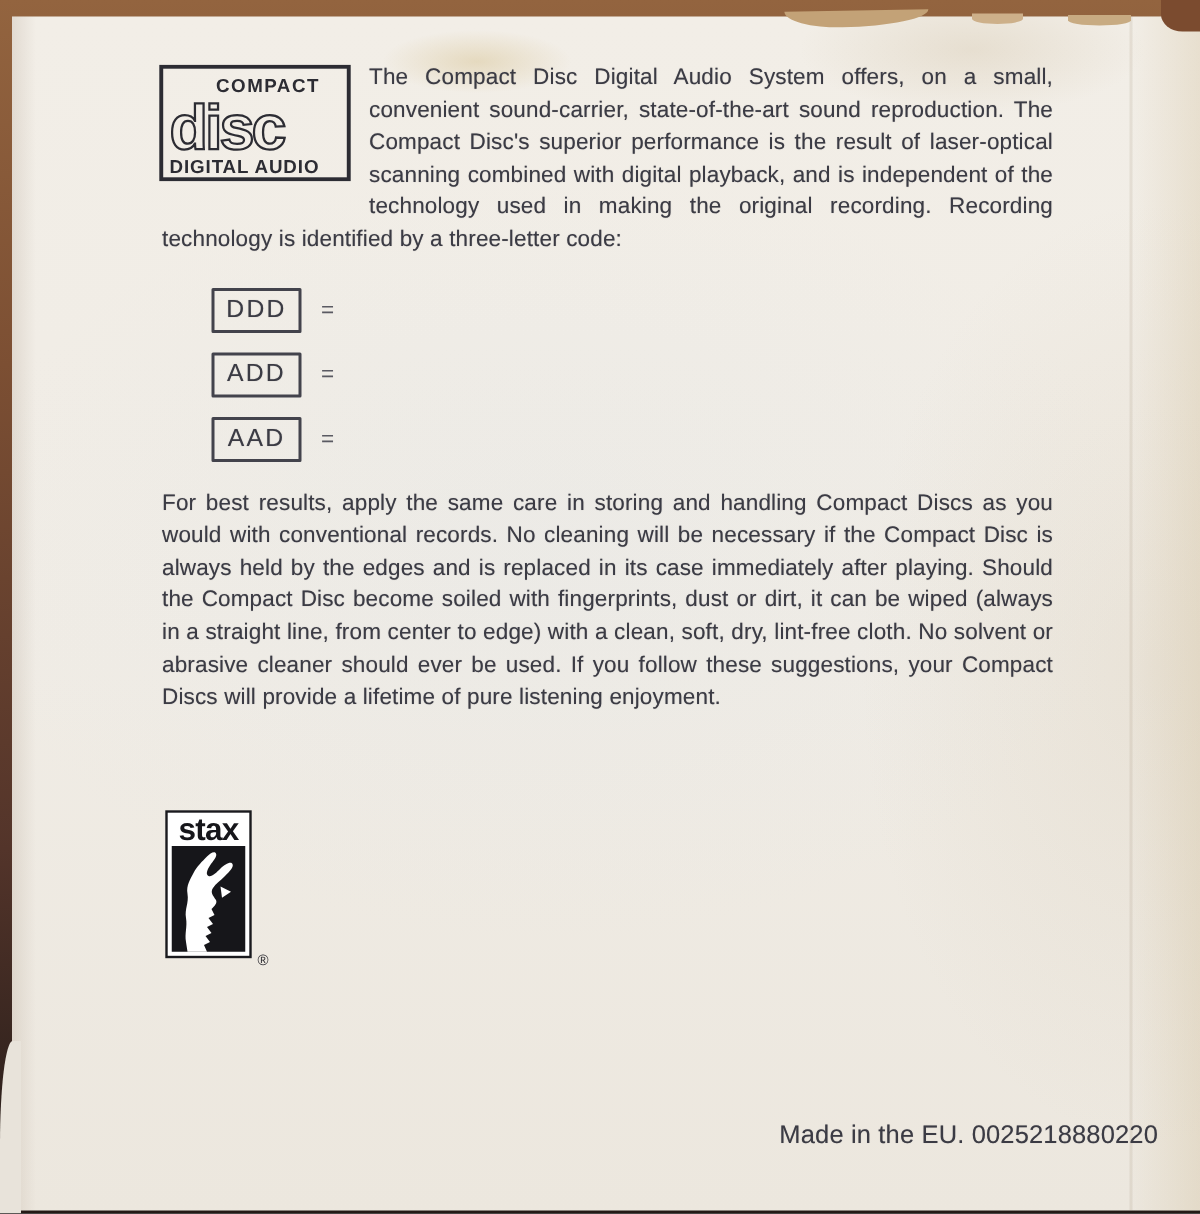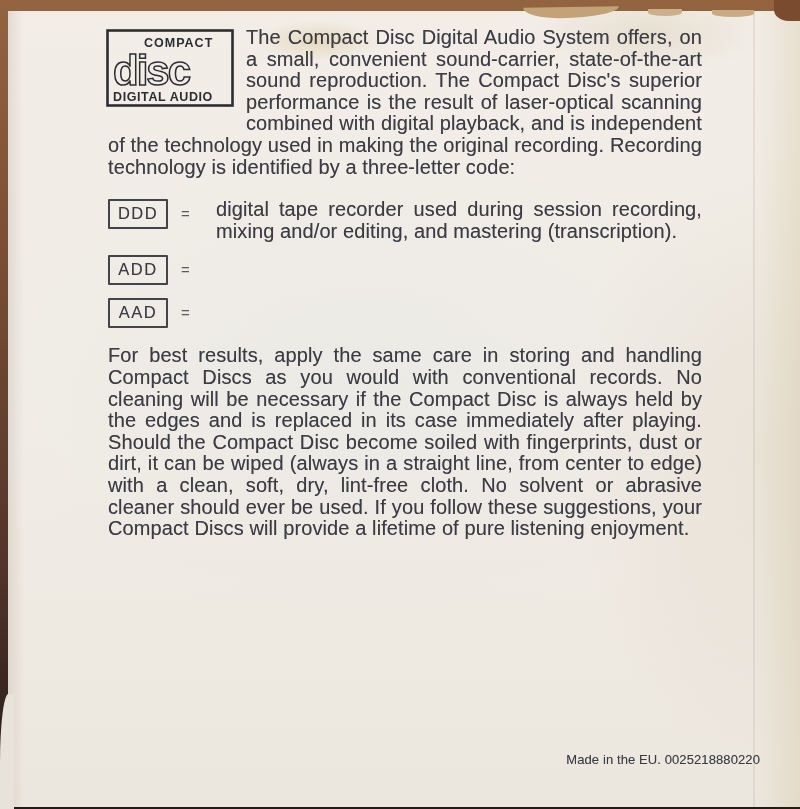--- a/index.html
+++ b/index.html
@@ -23,44 +23,44 @@
   }
   .right-tone{position:absolute;top:0;bottom:0;right:0;width:46px;
     background:linear-gradient(90deg, transparent, rgba(205,185,145,.28));}
   .crease{position:absolute;top:0;bottom:0;right:45px;width:2px;background:rgba(150,128,98,.14);}
   .tear{position:absolute;background:#c3a277;}
   .tear1{left:523px;top:7px;width:96px;height:11px;border-radius:0 0 60% 40% / 0 0 100% 100%;transform:rotate(-1deg);}
   .tear2{left:648px;top:9px;width:34px;height:7px;border-radius:0 0 50% 50%;background:#cdb08a;}
   .tear3{left:712px;top:10px;width:42px;height:7px;border-radius:0 0 60% 60%;background:#c8ab82;}
   .corner-brown{position:absolute;right:0;top:0;width:26px;height:21px;background:#7b4b2f;border-radius:0 0 0 55%;}
   .curl{position:absolute;left:0;bottom:0;width:14px;height:115px;background:#e8e3da;border-radius:60% 0 0 0;}
-  .content{position:absolute;left:100px;top:16px;width:594px;}
+  .content{position:absolute;left:100px;top:30px;width:594px;}
   .bodytext{
-    font-size:20px;line-height:21.6px;letter-spacing:.1px;
+    font-size:15px;line-height:21.6px;letter-spacing:.1px;
     text-align:justify;color:#3b3b44;
     text-shadow:0 0 .6px rgba(59,59,68,.45);
   }
   .cd-logo{float:left;width:128px;height:78px;margin:2px 12px 7px -2px;}
   .codes{margin-top:21px;}
   .code-row{display:flex;margin-bottom:13px;}
-  .code-cell{flex:0 0 108px;display:flex;align-items:flex-start;}
+  .code-cell{flex:0 0 108px;display:flex;align-items:flex-start;margin-left:33px;}
   .code-box{
     display:inline-block;width:56px;border:2px solid #43434c;border-radius:1px;
     padding:3px 0 4px 0;text-align:center;
     font-size:16.5px;letter-spacing:1.5px;color:#3b3b44;
     text-shadow:0 0 .6px rgba(59,59,68,.45);
   }
   .code-eq{margin:6px 0 0 13px;font-size:15px;color:#5a5a62;}
   .code-desc{flex:1;margin:0;}
   .care{margin-top:17px;}
   .stax-wrap{position:relative;width:58px;margin-top:64px;margin-left:2px;}
   .stax-reg{position:absolute;right:-11px;bottom:0px;font-size:10px;color:#2a2a30;}
   .footer{
-    position:absolute;right:40px;bottom:40px;
-    font-size:13px;letter-spacing:.1px;color:#3b3b44;
+    position:absolute;right:28px;bottom:40px;
+    font-size:17px;letter-spacing:.1px;color:#3b3b44;
     text-shadow:0 0 .5px rgba(59,59,68,.4);
   }
   svg text{font-family:"Liberation Sans","DejaVu Sans",sans-serif;}
 </style>
 </head>
 <body>
 
 <div class="photo">
 
   <div class="paper">
@@ -78,41 +78,50 @@
 
       <p class="bodytext" style="margin:0;">The Compact Disc Digital Audio System offers, on a small, convenient sound-carrier, state-of-the-art sound reproduction. The Compact Disc's superior performance is the result of laser-optical scanning combined with digital playback, and is independent of the technology used in making the original recording. Recording technology is identified by a three-letter code:</p>
 
       <div class="codes">
 
         <div class="code-row">
           <div class="code-cell">
             <span class="code-box">DDD</span>
             <span class="code-eq">=</span>
           </div>
-          <p class="bodytext code-desc">digital tape recorder used during session recording, mixing and/or editing, and mastering (transcription).</p>
         </div>
 
         <div class="code-row">
           <div class="code-cell">
             <span class="code-box">ADD</span>
             <span class="code-eq">=</span>
           </div>
         </div>
 
         <div class="code-row">
           <div class="code-cell">
             <span class="code-box">AAD</span>
             <span class="code-eq">=</span>
           </div>
         </div>
 
       </div>
 
       <p class="bodytext care">For best results, apply the same care in storing and handling Compact Discs as you would with conventional records. No cleaning will be necessary if the Compact Disc is always held by the edges and is replaced in its case immediately after playing. Should the Compact Disc become soiled with fingerprints, dust or dirt, it can be wiped (always in a straight line, from center to edge) with a clean, soft, dry, lint-free cloth. No solvent or abrasive cleaner should ever be used. If you follow these suggestions, your Compact Discs will provide a lifetime of pure listening enjoyment.</p>
 
+      <div class="stax-wrap">
+        <svg width="58" height="101" viewBox="0 0 58 101">
+          <rect x="1" y="1" width="56" height="97" fill="#ffffff" stroke="#1a1a1e" stroke-width="1.6"></rect>
+          <text x="29" y="20" text-anchor="middle" font-size="21" font-weight="bold" letter-spacing="-0.5" fill="#16161a">stax</text>
+          <rect x="4.5" y="24" width="49" height="70.5" fill="#16161a"></rect>
+          <path fill="#ffffff" d="M15,94.5 L14,88 C13,82 15,78 14,72 C13,66 16,62 15,56 C14,50 17,46 19,42 C21,38 25,34 28,31 C30,29 33,27 34,29 C35,31 32,34 30,37 C28,40 27,43 29,44 C31,45 34,42 37,39 C40,36 44,34 45,36 C46,38 43,41 40,44 C37,47 34,49 32,52 C30,55 32,57 34,60 C35,62 33,64 31,66 L33,70 L29,72 L32,76 L28,78 L31,82 L27,84 L30,88 L26,90 L28,94.5 Z"></path>
+          <path fill="#ffffff" d="M37,51 L44,54.5 L38,58.5 Z"></path>
+        </svg>
+        <span class="stax-reg">®</span>
+      </div>
 
     </div>
 
     <div class="footer">Made in the EU. 0025218880220</div>
   </div>
 
   <div class="tear tear1"></div>
   <div class="tear tear2"></div>
   <div class="tear tear3"></div>
   <div class="corner-brown"></div>

